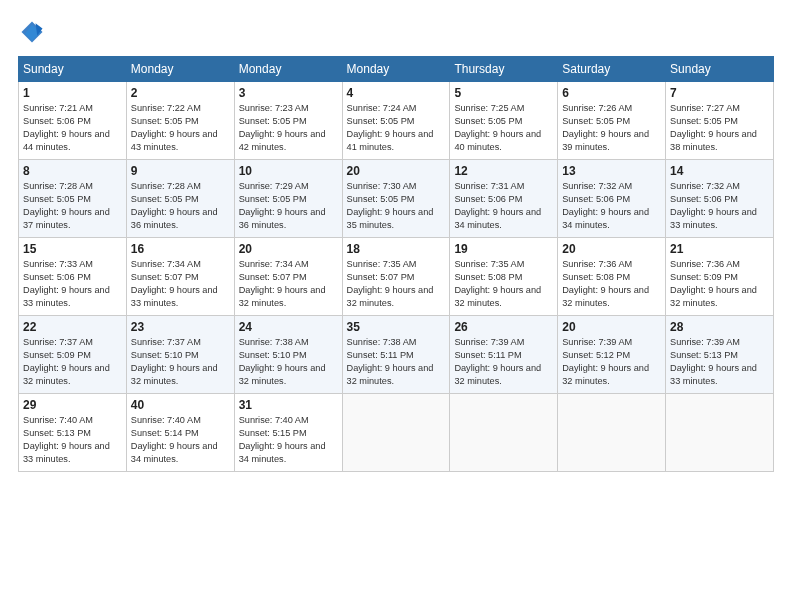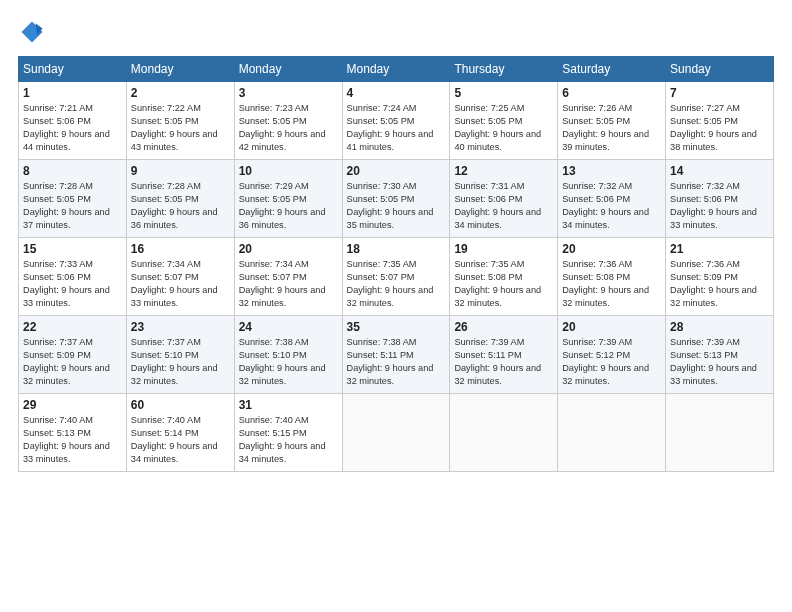--- a/index.html
+++ b/index.html
@@ -304,21 +304,21 @@
           </td>
         </tr>
         <tr>
           <td>
             <span class="day-number">29</span>
           <div class="day-content">
             Sunrise: 7:40 AM<br>Sunset: 5:13 PM<br>Daylight: 9 hours and 33 minutes.
           </div>
           </td>
           <td>
-            <span class="day-number">60</span>
+            <span class="day-number">40</span>
           <div class="day-content">
             Sunrise: 7:40 AM<br>Sunset: 5:14 PM<br>Daylight: 9 hours and 34 minutes.
           </div>
           </td>
           <td>
             <span class="day-number">31</span>
           <div class="day-content">
             Sunrise: 7:40 AM<br>Sunset: 5:15 PM<br>Daylight: 9 hours and 34 minutes.
           </div>
           </td>

